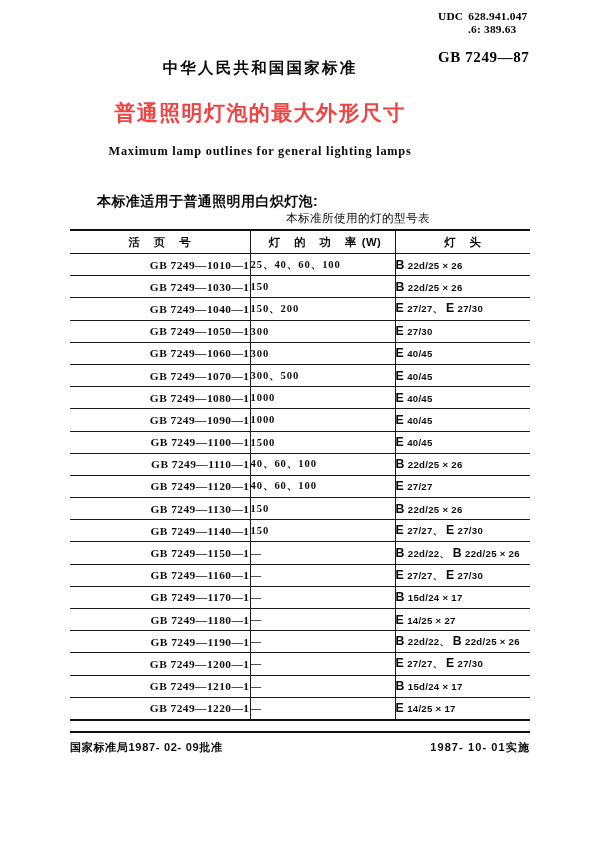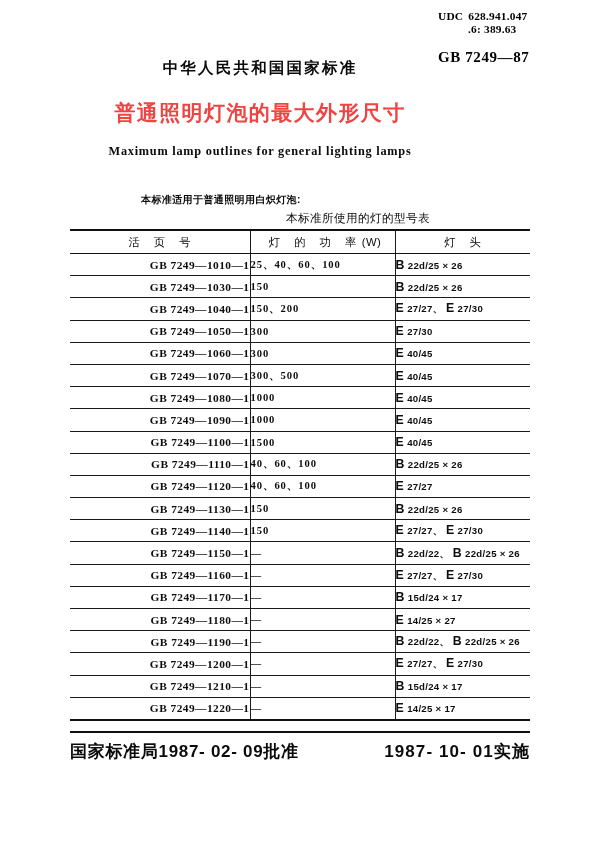--- a/index.html
+++ b/index.html
@@ -95,24 +95,23 @@
     white-space: nowrap;
   }
 
   
   .intro {
     position: absolute;
     left: 97px;
     top: 193px;
     font-family: "Liberation Sans", "DejaVu Sans", sans-serif;
     font-weight: bold;
-    font-size: 10px;
+    font-size: 14px;
     letter-spacing: 0.4px;
     color: #0b0b0b;
-    margin-left: 44px;
   }
   .table-caption {
     position: absolute;
     left: 0;
     top: 211px;
     width: 600px;
     text-align: center;
     font-family: "Liberation Sans", "DejaVu Sans", sans-serif;
     font-size: 11.6px;
     letter-spacing: 0.4px;
@@ -152,21 +151,21 @@
     border-bottom: 1.6px solid #111111;
     height: 22px;
   }
   table.spec tbody tr:last-child td {
     border-bottom: 2.4px solid #111111;
   }
 
   .hdr-text {
     font-family: "Liberation Sans", "DejaVu Sans", sans-serif;
     font-size: 11.3px;
-    font-weight: normal;
+    font-weight: bold;
     letter-spacing: 5.5px;
     color: #0b0b0b;
     text-align: center;
     padding-left: 5px;
   }
   .hdr-text .unit {
     letter-spacing: 0.4px;
   }
 
   .cell-code {
@@ -213,21 +212,21 @@
     border-top: 2.2px solid #111111;
     width: 460px;
   }
   .footer-row {
     display: flex;
     justify-content: space-between;
     align-items: baseline;
     margin-top: 7px;
     font-family: "Liberation Sans", "DejaVu Sans", sans-serif;
     font-weight: bold;
-    font-size: 17px;
+    font-size: 11px;
     letter-spacing: 0.7px;
     color: #0b0b0b;
   }
   .footer-right {
     letter-spacing: 1.1px;
   }
 </style>
 </head>
 <body>
 

